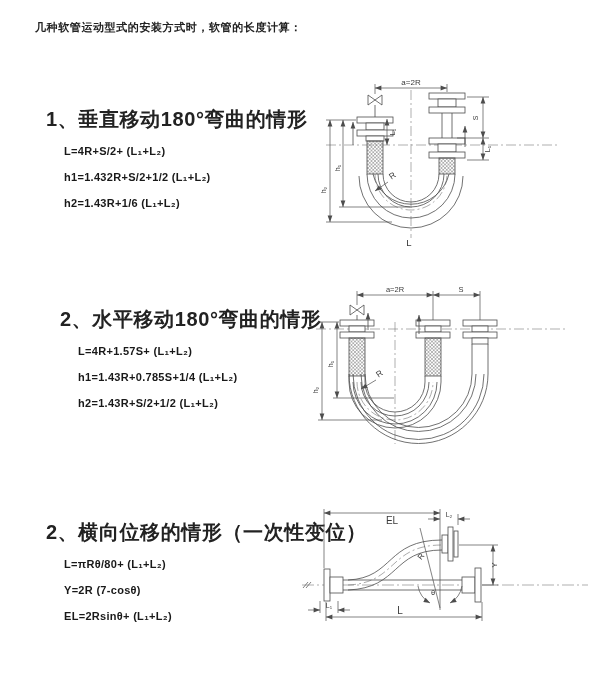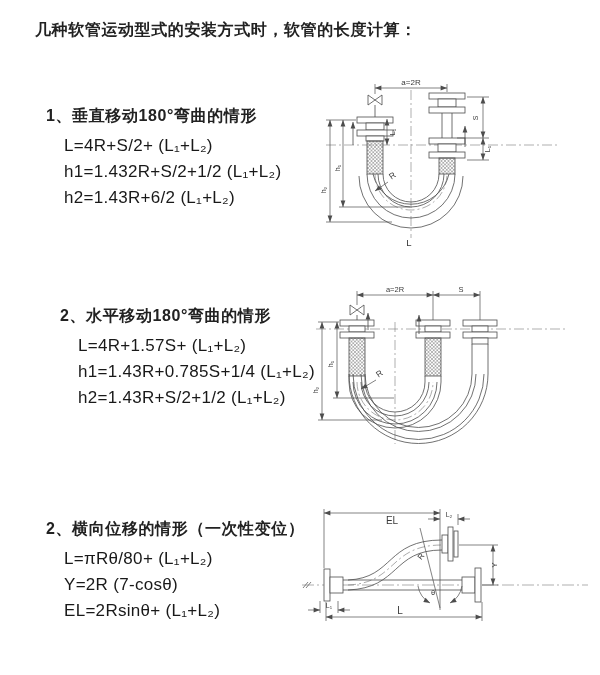--- a/index.html
+++ b/index.html
@@ -1,22 +1,22 @@
 <!DOCTYPE html>
 <html><head>
 <meta charset="utf-8">
 <style>
   html,body{margin:0;padding:0;background:#ffffff;}
   .page{position:relative;width:600px;height:675px;background:#ffffff;overflow:hidden;
         font-family:"Liberation Sans","DejaVu Sans",sans-serif;color:#1f1f1f;}
-  .title{position:absolute;left:35px;top:20px;font-size:16px;font-weight:700;
+  .title{position:absolute;left:35px;top:20px;font-size:11px;font-weight:700;
          letter-spacing:0.6px;color:#222;}
   .sec{position:absolute;}
-  .sec .heading{font-size:16px;font-weight:700;letter-spacing:0.6px;color:#222;}
-  .sec .formula{font-size:17px;font-weight:400;color:#191919;letter-spacing:0.3px;
+  .sec .heading{font-size:20px;font-weight:700;letter-spacing:0.6px;color:#222;}
+  .sec .formula{font-size:11px;font-weight:700;color:#191919;letter-spacing:0.3px;
                 padding-left:18px;margin-top:11px;line-height:15px;}
   .sec1{left:46px;top:106px;}
   .sec2{left:60px;top:306px;}
   .sec3{left:46px;top:519px;}
   .dgm{position:absolute;}
   .d1{left:312px;top:70px;}
   .d2{left:306px;top:282px;}
   .d3{left:296px;top:498px;}
   svg{display:block;}
   svg text{font-family:"Liberation Sans","DejaVu Sans",sans-serif;fill:#3a3a3a;}
@@ -25,21 +25,21 @@
 <body>
 
 <div class="page">
 
   <div class="title">几种软管运动型式的安装方式时，软管的长度计算：</div>
 
   <div class="sec sec1">
     <div class="heading">1、垂直移动180°弯曲的情形</div>
     <div class="formula">L=4R+S/2+ (L₁+L₂)</div>
     <div class="formula">h1=1.432R+S/2+1/2 (L₁+L₂)</div>
-    <div class="formula">h2=1.43R+6/2 (L₁+L₂)</div>
+    <div class="formula">h2=1.43R+1/6 (L₁+L₂)</div>
   </div>
 
   <div class="sec sec2">
     <div class="heading">2、水平移动180°弯曲的情形</div>
     <div class="formula">L=4R+1.57S+ (L₁+L₂)</div>
     <div class="formula">h1=1.43R+0.785S+1/4 (L₁+L₂)</div>
     <div class="formula">h2=1.43R+S/2+1/2 (L₁+L₂)</div>
   </div>
 
   <div class="sec sec3">

